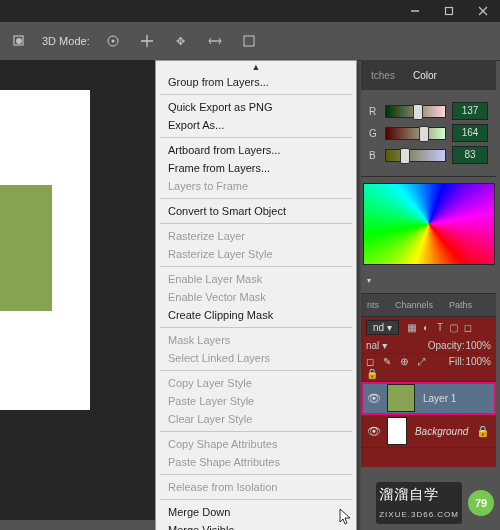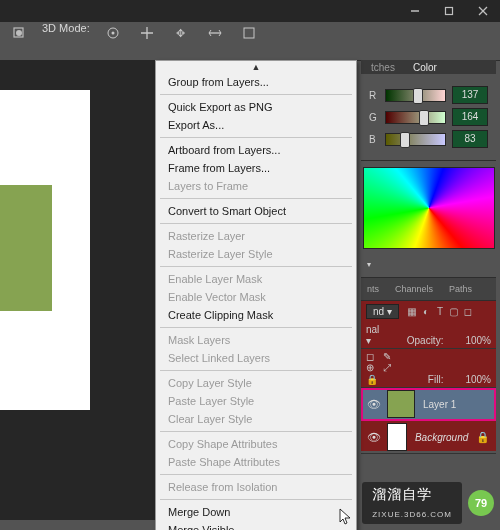--- a/index.html
+++ b/index.html
@@ -1,66 +1,66 @@
 <!DOCTYPE html>
 <html><head>
 <meta charset="utf-8">
 <style>
   html,body{margin:0;padding:0;width:500px;height:530px;overflow:hidden;background:#535353;font-family:"Segoe UI","Microsoft YaHei",Tahoma,sans-serif;font-size:11px;color:#cfcfcf}
   
   .titlebar{height:22px;background:#262626;display:flex;justify-content:flex-end;align-items:center}
   .titlebar .winbtn{width:34px;height:22px;display:flex;align-items:center;justify-content:center;color:#bfbfbf}
   .titlebar .winbtn svg{width:10px;height:10px;fill:#bfbfbf;stroke:#bfbfbf}
   
-  .optbar{height:38px;background:#535353;display:flex;gap:12px;padding:0 8px;border-bottom:1px solid #2d2d2d}
+  .optbar{height:38px;background:#535353;display:flex;align-items:center;gap:12px;padding:0 8px;border-bottom:1px solid #2d2d2d}
   .optbar .label{color:#d8d8d8;font-size:11px}
   .optbar .ico{width:22px;height:22px;display:flex;align-items:center;justify-content:center;color:#c0c0c0}
   
   .mainrow{position:absolute;top:60px;left:0;right:0;bottom:0}
   .canvas{position:absolute;left:0;top:0;width:155px;height:460px;background:#262626}
   .canvas .artboard{position:absolute;left:0;top:30px;width:90px;height:320px;background:#fff}
   .canvas .artboard .greenrect{position:absolute;top:95px;left:-0px;width:52px;height:126px;background:#86a351}
   
   .panels{position:absolute;right:4px;top:0;width:135px;bottom:0}
-  .panelhdr{height:14px;display:flex;align-items:center;gap:18px;padding-left:10px;background:#383838;color:#9b9b9b;font-size:10px}
+  .panelhdr{height:30px;display:flex;align-items:center;gap:18px;padding-left:10px;background:#383838;color:#9b9b9b;font-size:10px}
   .panelhdr span.active{color:#e6e6e6}
   
   .colorpanel{background:#535353;padding:8px;border-bottom:1px solid #2d2d2d}
   .sliderrow{display:flex;align-items:center;gap:6px;margin:4px 0}
   .sliderrow .lbl{width:10px;color:#cfcfcf;font-size:10px}
   .sliderrow .track{flex:1;height:11px;position:relative;border:1px solid #252525}
   .sliderrow .val{width:34px;height:16px;background:#14532d;border:1px solid #222;color:#ddd;font-size:10px;text-align:center;line-height:16px}
   .sliderrow .handle{position:absolute;top:-2px;width:8px;height:14px;border-radius:2px;background:#ddd;border:1px solid #333;transform:translateX(-50%)}
   
   .spectrum{width:130px;height:80px;border:1px solid #252525;background:conic-gradient(from 140deg at 50% 50%, red, #ff8000, yellow, #7fff00, lime, #00ff80, cyan, #007fff, blue, #8000ff, magenta, #ff0080, red)}
   .spectrum-wrap{background:#535353;padding:6px 2px 4px 2px;border-bottom:1px solid #2d2d2d}
   .spectrum-wrap .sel{height:18px;display:flex;align-items:center;margin-top:6px}
   
   .minitabs{height:22px;background:#424242;display:flex;align-items:center;gap:16px;padding-left:6px;color:#a8a8a8;font-size:9px;border-bottom:1px solid #2d2d2d}
   
   .layers-body{background:#7f1d1d;position:relative;height:150px}
   .layers-opts{display:flex;align-items:center;gap:6px;padding:3px 5px;font-size:10px;color:#ccc}
   .layers-opts .sel{background:#3a3a3a;border:1px solid #222;padding:1px 6px;color:#ddd}
   .layers-opts .icnrow span{width:14px;display:inline-block;text-align:center;color:#bbb}
-  .layers-opts2{display:flex;align-items:flex-end;gap:22px;padding:2px 5px;font-size:10px;color:#ccc;border-bottom:1px solid #333}
+  .layers-opts2{display:flex;align-items:flex-start;gap:1px;padding:2px 5px;font-size:10px;color:#ccc;border-bottom:1px solid #333}
   .layerrow{display:flex;align-items:center;height:32px;padding:0 6px;gap:8px;border-bottom:1px solid #333}
   .layerrow .eye{width:12px;color:#ddd}
   .layerrow .thumb{width:26px;height:26px;border:1px solid #222;display:flex;align-items:center;justify-content:center;font-size:9px}
   .layerrow .name{font-size:10px;color:#ddd}
   .layerrow.sel{outline:2px solid #e4097f;outline-offset:-2px;background:#5a718b}
   
   .ctxmenu{position:absolute;left:155px;top:0;width:200px;background:#f0f0f0;border:1px solid #9a9a9a;box-shadow:2px 2px 4px rgba(0,0,0,.4);z-index:50;font-size:11px;color:#1a1a1a}
   .ctxmenu .arrowup{height:12px;display:flex;align-items:center;justify-content:center;color:#333;font-size:9px}
   .ctxmenu .item{padding:3px 12px}
   .ctxmenu .item.disabled{color:#9a9a9a}
   .ctxmenu .sep{height:1px;margin:3px 4px;background:#c6c6c6}
   
   .watermark{position:absolute;right:6px;bottom:6px;z-index:60;display:flex;align-items:center;gap:6px}
   .watermark .badge{width:26px;height:26px;border-radius:50%;background:#78c850;display:flex;align-items:center;justify-content:center;color:#fff;font-size:11px;font-weight:bold}
-  .watermark .txt{background:rgba(30,30,30,.75);padding:4px 10px;border-radius:3px;color:#fff;font-size:14px;letter-spacing:1px}
+  .watermark .txt{background:rgba(30,30,30,.75);padding:4px 3px;border-radius:3px;color:#fff;font-size:14px;letter-spacing:1px}
   .tiny{font-size:8px;color:#cfcfcf}
   .cursor{position:absolute;width:12px;height:18px;z-index:55}
 </style>
 </head>
 <body>
 
 <div class="titlebar">
   <div class="winbtn">
       <svg viewBox="0 0 10 10">
         <line x1="1" y1="5" x2="9" y2="5" stroke-width="1.5"></line>

